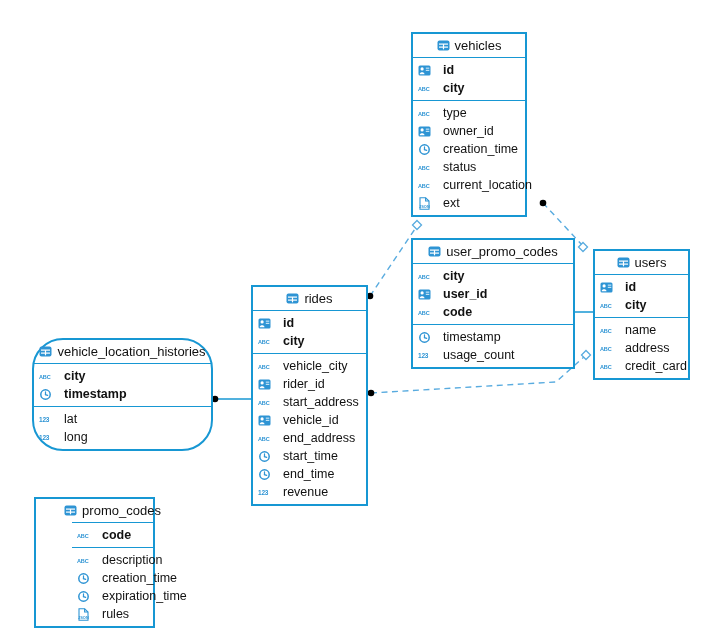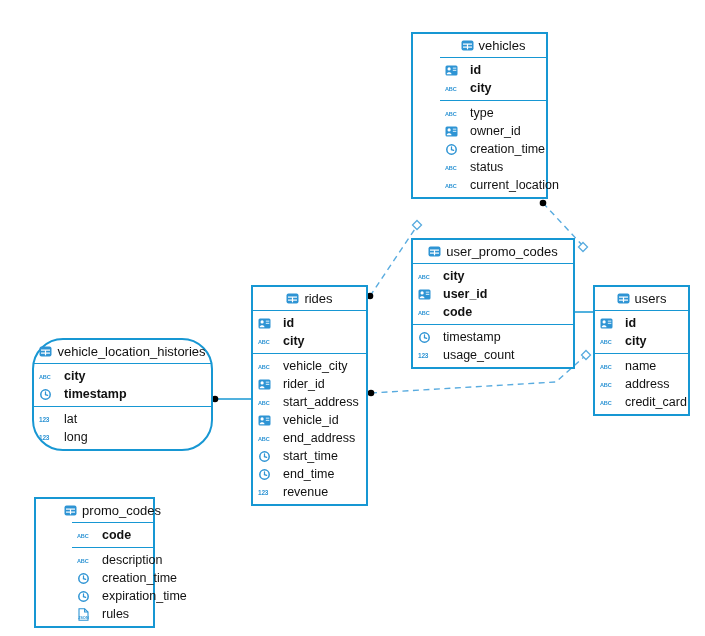--- a/index.html
+++ b/index.html
@@ -45,21 +45,21 @@
       <path d="M370,296 L417,226" fill="none" stroke="#58abdf" stroke-width="1.4" stroke-dasharray="6 4.5"></path>
       <path d="M417,220.5 L421.5,225 L417,229.5 L412.5,225 Z" fill="#ffffff" stroke="#58abdf" stroke-width="1.3"></path>
       <circle cx="370" cy="296" r="3.3" fill="#000000"></circle>
       <path d="M543,203 L583,246" fill="none" stroke="#58abdf" stroke-width="1.4" stroke-dasharray="6 4.5"></path>
       <path d="M583,242.5 L587.5,247 L583,251.5 L578.5,247 Z" fill="#ffffff" stroke="#58abdf" stroke-width="1.3"></path>
       <circle cx="543" cy="203" r="3.3" fill="#000000"></circle>
       <path d="M371,393 L556,382 L585,356" fill="none" stroke="#58abdf" stroke-width="1.4" stroke-dasharray="6 4.5"></path>
       <path d="M586,350.5 L590.5,355 L586,359.5 L581.5,355 Z" fill="#ffffff" stroke="#58abdf" stroke-width="1.3"></path>
       <circle cx="371" cy="393" r="3.3" fill="#000000"></circle>
     </svg>
-<div class="etable" style="left: 411px; top: 32px; width: 137px; padding-left: 27px;">
+<div class="etable" style="left: 411px; top: 32px; width: 116px;">
       <div class="thead">
         <span class="ficon">
           <svg width="13" height="13" viewBox="0 0 13 13">
             <rect x="0.5" y="1.5" width="12" height="10" rx="2" fill="#2e94d4"></rect>
             <line x1="2" y1="5.1" x2="11" y2="5.1" stroke="#fff" stroke-width="1.2"></line>
             <line x1="6.5" y1="5.1" x2="6.5" y2="10.3" stroke="#fff" stroke-width="1.2"></line>
             <line x1="2" y1="8.1" x2="11" y2="8.1" stroke="#fff" stroke-width="1.2"></line>
           </svg>
         </span>
         <span class="tname">vehicles</span>
@@ -124,361 +124,371 @@
           </span>
           <span class="fname">status</span>
         </div>
         <div class="trow">
           <span class="ficon">
             <svg width="15" height="13" viewBox="0 0 15 13">
               <text x="0" y="9.3" font-size="6.4" font-weight="bold" letter-spacing="-0.2" font-family="Liberation Sans, sans-serif" fill="#2e94d4">ABC</text>
             </svg>
           </span>
           <span class="fname">current_location</span>
-        </div>
-      </div>
-    </div>
-    <div class="etable" style="left: 411px; top: 238px; width: 164px;">
-      <div class="thead">
-        <span class="ficon">
-          <svg width="13" height="13" viewBox="0 0 13 13">
-            <rect x="0.5" y="1.5" width="12" height="10" rx="2" fill="#2e94d4"></rect>
-            <line x1="2" y1="5.1" x2="11" y2="5.1" stroke="#fff" stroke-width="1.2"></line>
-            <line x1="6.5" y1="5.1" x2="6.5" y2="10.3" stroke="#fff" stroke-width="1.2"></line>
-            <line x1="2" y1="8.1" x2="11" y2="8.1" stroke="#fff" stroke-width="1.2"></line>
-          </svg>
-        </span>
-        <span class="tname">user_promo_codes</span>
-      </div>
-      <div class="tsec">
-        <div class="trow key">
-          <span class="ficon">
-            <svg width="15" height="13" viewBox="0 0 15 13">
-              <text x="0" y="9.3" font-size="6.4" font-weight="bold" letter-spacing="-0.2" font-family="Liberation Sans, sans-serif" fill="#2e94d4">ABC</text>
-            </svg>
-          </span>
-          <span class="fname">city</span>
-        </div>
-        <div class="trow key">
-          <span class="ficon">
-            <svg width="13" height="13" viewBox="0 0 13 13">
-              <rect x="0.5" y="1.5" width="12" height="10" rx="1.5" fill="#2e94d4"></rect>
-              <circle cx="4.1" cy="4.9" r="1.6" fill="#fff"></circle>
-              <path d="M1.7,10.2 C1.9,7.7 6.3,7.7 6.5,10.2 Z" fill="#fff"></path>
-              <rect x="7.8" y="3.6" width="3.5" height="1.1" fill="#cfe9f9"></rect>
-              <rect x="7.8" y="5.8" width="3.5" height="1.1" fill="#cfe9f9"></rect>
-            </svg>
-          </span>
-          <span class="fname">user_id</span>
-        </div>
-        <div class="trow key">
-          <span class="ficon">
-            <svg width="15" height="13" viewBox="0 0 15 13">
-              <text x="0" y="9.3" font-size="6.4" font-weight="bold" letter-spacing="-0.2" font-family="Liberation Sans, sans-serif" fill="#2e94d4">ABC</text>
-            </svg>
-          </span>
-          <span class="fname">code</span>
-        </div>
-      </div>
-      <div class="tsec tsec-border">
-        <div class="trow">
-          <span class="ficon">
-            <svg width="13" height="13" viewBox="0 0 13 13">
-              <circle cx="6.5" cy="6.5" r="4.7" fill="none" stroke="#2e94d4" stroke-width="1.5"></circle>
-              <path d="M6.5,6.8 L6.5,3.9 M6.3,6.6 L8.7,7.4" stroke="#2e94d4" stroke-width="1.2" fill="none" stroke-linecap="round"></path>
-            </svg>
-          </span>
-          <span class="fname">timestamp</span>
-        </div>
-        <div class="trow">
-          <span class="ficon">
-            <svg width="14" height="13" viewBox="0 0 14 13">
-              <text x="0" y="9.5" font-size="7" font-weight="bold" letter-spacing="-0.2" font-family="Liberation Sans, sans-serif" fill="#2e94d4">123</text>
-            </svg>
-          </span>
-          <span class="fname">usage_count</span>
-        </div>
-      </div>
-    </div>
-    <div class="etable" style="left: 593px; top: 249px; width: 97px; margin-top: 36px;">
-      <div class="thead">
-        <span class="ficon">
-          <svg width="13" height="13" viewBox="0 0 13 13">
-            <rect x="0.5" y="1.5" width="12" height="10" rx="2" fill="#2e94d4"></rect>
-            <line x1="2" y1="5.1" x2="11" y2="5.1" stroke="#fff" stroke-width="1.2"></line>
-            <line x1="6.5" y1="5.1" x2="6.5" y2="10.3" stroke="#fff" stroke-width="1.2"></line>
-            <line x1="2" y1="8.1" x2="11" y2="8.1" stroke="#fff" stroke-width="1.2"></line>
-          </svg>
-        </span>
-        <span class="tname">users</span>
-      </div>
-      <div class="tsec">
-        <div class="trow key">
-          <span class="ficon">
-            <svg width="13" height="13" viewBox="0 0 13 13">
-              <rect x="0.5" y="1.5" width="12" height="10" rx="1.5" fill="#2e94d4"></rect>
-              <circle cx="4.1" cy="4.9" r="1.6" fill="#fff"></circle>
-              <path d="M1.7,10.2 C1.9,7.7 6.3,7.7 6.5,10.2 Z" fill="#fff"></path>
-              <rect x="7.8" y="3.6" width="3.5" height="1.1" fill="#cfe9f9"></rect>
-              <rect x="7.8" y="5.8" width="3.5" height="1.1" fill="#cfe9f9"></rect>
-            </svg>
-          </span>
-          <span class="fname">id</span>
-        </div>
-        <div class="trow key">
-          <span class="ficon">
-            <svg width="15" height="13" viewBox="0 0 15 13">
-              <text x="0" y="9.3" font-size="6.4" font-weight="bold" letter-spacing="-0.2" font-family="Liberation Sans, sans-serif" fill="#2e94d4">ABC</text>
-            </svg>
-          </span>
-          <span class="fname">city</span>
-        </div>
-      </div>
-      <div class="tsec tsec-border">
-        <div class="trow">
-          <span class="ficon">
-            <svg width="15" height="13" viewBox="0 0 15 13">
-              <text x="0" y="9.3" font-size="6.4" font-weight="bold" letter-spacing="-0.2" font-family="Liberation Sans, sans-serif" fill="#2e94d4">ABC</text>
-            </svg>
-          </span>
-          <span class="fname">name</span>
-        </div>
-        <div class="trow">
-          <span class="ficon">
-            <svg width="15" height="13" viewBox="0 0 15 13">
-              <text x="0" y="9.3" font-size="6.4" font-weight="bold" letter-spacing="-0.2" font-family="Liberation Sans, sans-serif" fill="#2e94d4">ABC</text>
-            </svg>
-          </span>
-          <span class="fname">address</span>
-        </div>
-        <div class="trow">
-          <span class="ficon">
-            <svg width="15" height="13" viewBox="0 0 15 13">
-              <text x="0" y="9.3" font-size="6.4" font-weight="bold" letter-spacing="-0.2" font-family="Liberation Sans, sans-serif" fill="#2e94d4">ABC</text>
-            </svg>
-          </span>
-          <span class="fname">credit_card</span>
-        </div>
-      </div>
-    </div>
-    <div class="etable" style="left: 251px; top: 285px; width: 117px;">
-      <div class="thead">
-        <span class="ficon">
-          <svg width="13" height="13" viewBox="0 0 13 13">
-            <rect x="0.5" y="1.5" width="12" height="10" rx="2" fill="#2e94d4"></rect>
-            <line x1="2" y1="5.1" x2="11" y2="5.1" stroke="#fff" stroke-width="1.2"></line>
-            <line x1="6.5" y1="5.1" x2="6.5" y2="10.3" stroke="#fff" stroke-width="1.2"></line>
-            <line x1="2" y1="8.1" x2="11" y2="8.1" stroke="#fff" stroke-width="1.2"></line>
-          </svg>
-        </span>
-        <span class="tname">rides</span>
-      </div>
-      <div class="tsec">
-        <div class="trow key">
-          <span class="ficon">
-            <svg width="13" height="13" viewBox="0 0 13 13">
-              <rect x="0.5" y="1.5" width="12" height="10" rx="1.5" fill="#2e94d4"></rect>
-              <circle cx="4.1" cy="4.9" r="1.6" fill="#fff"></circle>
-              <path d="M1.7,10.2 C1.9,7.7 6.3,7.7 6.5,10.2 Z" fill="#fff"></path>
-              <rect x="7.8" y="3.6" width="3.5" height="1.1" fill="#cfe9f9"></rect>
-              <rect x="7.8" y="5.8" width="3.5" height="1.1" fill="#cfe9f9"></rect>
-            </svg>
-          </span>
-          <span class="fname">id</span>
-        </div>
-        <div class="trow key">
-          <span class="ficon">
-            <svg width="15" height="13" viewBox="0 0 15 13">
-              <text x="0" y="9.3" font-size="6.4" font-weight="bold" letter-spacing="-0.2" font-family="Liberation Sans, sans-serif" fill="#2e94d4">ABC</text>
-            </svg>
-          </span>
-          <span class="fname">city</span>
-        </div>
-      </div>
-      <div class="tsec tsec-border">
-        <div class="trow">
-          <span class="ficon">
-            <svg width="15" height="13" viewBox="0 0 15 13">
-              <text x="0" y="9.3" font-size="6.4" font-weight="bold" letter-spacing="-0.2" font-family="Liberation Sans, sans-serif" fill="#2e94d4">ABC</text>
-            </svg>
-          </span>
-          <span class="fname">vehicle_city</span>
-        </div>
-        <div class="trow">
-          <span class="ficon">
-            <svg width="13" height="13" viewBox="0 0 13 13">
-              <rect x="0.5" y="1.5" width="12" height="10" rx="1.5" fill="#2e94d4"></rect>
-              <circle cx="4.1" cy="4.9" r="1.6" fill="#fff"></circle>
-              <path d="M1.7,10.2 C1.9,7.7 6.3,7.7 6.5,10.2 Z" fill="#fff"></path>
-              <rect x="7.8" y="3.6" width="3.5" height="1.1" fill="#cfe9f9"></rect>
-              <rect x="7.8" y="5.8" width="3.5" height="1.1" fill="#cfe9f9"></rect>
-            </svg>
-          </span>
-          <span class="fname">rider_id</span>
-        </div>
-        <div class="trow">
-          <span class="ficon">
-            <svg width="15" height="13" viewBox="0 0 15 13">
-              <text x="0" y="9.3" font-size="6.4" font-weight="bold" letter-spacing="-0.2" font-family="Liberation Sans, sans-serif" fill="#2e94d4">ABC</text>
-            </svg>
-          </span>
-          <span class="fname">start_address</span>
-        </div>
-        <div class="trow">
-          <span class="ficon">
-            <svg width="13" height="13" viewBox="0 0 13 13">
-              <rect x="0.5" y="1.5" width="12" height="10" rx="1.5" fill="#2e94d4"></rect>
-              <circle cx="4.1" cy="4.9" r="1.6" fill="#fff"></circle>
-              <path d="M1.7,10.2 C1.9,7.7 6.3,7.7 6.5,10.2 Z" fill="#fff"></path>
-              <rect x="7.8" y="3.6" width="3.5" height="1.1" fill="#cfe9f9"></rect>
-              <rect x="7.8" y="5.8" width="3.5" height="1.1" fill="#cfe9f9"></rect>
-            </svg>
-          </span>
-          <span class="fname">vehicle_id</span>
-        </div>
-        <div class="trow">
-          <span class="ficon">
-            <svg width="15" height="13" viewBox="0 0 15 13">
-              <text x="0" y="9.3" font-size="6.4" font-weight="bold" letter-spacing="-0.2" font-family="Liberation Sans, sans-serif" fill="#2e94d4">ABC</text>
-            </svg>
-          </span>
-          <span class="fname">end_address</span>
-        </div>
-        <div class="trow">
-          <span class="ficon">
-            <svg width="13" height="13" viewBox="0 0 13 13">
-              <circle cx="6.5" cy="6.5" r="4.7" fill="none" stroke="#2e94d4" stroke-width="1.5"></circle>
-              <path d="M6.5,6.8 L6.5,3.9 M6.3,6.6 L8.7,7.4" stroke="#2e94d4" stroke-width="1.2" fill="none" stroke-linecap="round"></path>
-            </svg>
-          </span>
-          <span class="fname">start_time</span>
-        </div>
-        <div class="trow">
-          <span class="ficon">
-            <svg width="13" height="13" viewBox="0 0 13 13">
-              <circle cx="6.5" cy="6.5" r="4.7" fill="none" stroke="#2e94d4" stroke-width="1.5"></circle>
-              <path d="M6.5,6.8 L6.5,3.9 M6.3,6.6 L8.7,7.4" stroke="#2e94d4" stroke-width="1.2" fill="none" stroke-linecap="round"></path>
-            </svg>
-          </span>
-          <span class="fname">end_time</span>
-        </div>
-        <div class="trow">
-          <span class="ficon">
-            <svg width="14" height="13" viewBox="0 0 14 13">
-              <text x="0" y="9.5" font-size="7" font-weight="bold" letter-spacing="-0.2" font-family="Liberation Sans, sans-serif" fill="#2e94d4">123</text>
-            </svg>
-          </span>
-          <span class="fname">revenue</span>
-        </div>
-      </div>
-    </div>
-    <div class="etable" style="left: 32px; top: 338px; width: 181px; border-radius: 31px;">
-      <div class="thead">
-        <span class="ficon">
-          <svg width="13" height="13" viewBox="0 0 13 13">
-            <rect x="0.5" y="1.5" width="12" height="10" rx="2" fill="#2e94d4"></rect>
-            <line x1="2" y1="5.1" x2="11" y2="5.1" stroke="#fff" stroke-width="1.2"></line>
-            <line x1="6.5" y1="5.1" x2="6.5" y2="10.3" stroke="#fff" stroke-width="1.2"></line>
-            <line x1="2" y1="8.1" x2="11" y2="8.1" stroke="#fff" stroke-width="1.2"></line>
-          </svg>
-        </span>
-        <span class="tname">vehicle_location_histories</span>
-      </div>
-      <div class="tsec">
-        <div class="trow key">
-          <span class="ficon">
-            <svg width="15" height="13" viewBox="0 0 15 13">
-              <text x="0" y="9.3" font-size="6.4" font-weight="bold" letter-spacing="-0.2" font-family="Liberation Sans, sans-serif" fill="#2e94d4">ABC</text>
-            </svg>
-          </span>
-          <span class="fname">city</span>
-        </div>
-        <div class="trow key">
-          <span class="ficon">
-            <svg width="13" height="13" viewBox="0 0 13 13">
-              <circle cx="6.5" cy="6.5" r="4.7" fill="none" stroke="#2e94d4" stroke-width="1.5"></circle>
-              <path d="M6.5,6.8 L6.5,3.9 M6.3,6.6 L8.7,7.4" stroke="#2e94d4" stroke-width="1.2" fill="none" stroke-linecap="round"></path>
-            </svg>
-          </span>
-          <span class="fname">timestamp</span>
-        </div>
-      </div>
-      <div class="tsec tsec-border">
-        <div class="trow">
-          <span class="ficon">
-            <svg width="14" height="13" viewBox="0 0 14 13">
-              <text x="0" y="9.5" font-size="7" font-weight="bold" letter-spacing="-0.2" font-family="Liberation Sans, sans-serif" fill="#2e94d4">123</text>
-            </svg>
-          </span>
-          <span class="fname">lat</span>
-        </div>
-        <div class="trow">
-          <span class="ficon">
-            <svg width="14" height="13" viewBox="0 0 14 13">
-              <text x="0" y="9.5" font-size="7" font-weight="bold" letter-spacing="-0.2" font-family="Liberation Sans, sans-serif" fill="#2e94d4">123</text>
-            </svg>
-          </span>
-          <span class="fname">long</span>
-        </div>
-      </div>
-    </div>
-    <div class="etable" style="left: 34px; top: 497px; width: 121px; padding-left: 36px;">
-      <div class="thead">
-        <span class="ficon">
-          <svg width="13" height="13" viewBox="0 0 13 13">
-            <rect x="0.5" y="1.5" width="12" height="10" rx="2" fill="#2e94d4"></rect>
-            <line x1="2" y1="5.1" x2="11" y2="5.1" stroke="#fff" stroke-width="1.2"></line>
-            <line x1="6.5" y1="5.1" x2="6.5" y2="10.3" stroke="#fff" stroke-width="1.2"></line>
-            <line x1="2" y1="8.1" x2="11" y2="8.1" stroke="#fff" stroke-width="1.2"></line>
-          </svg>
-        </span>
-        <span class="tname">promo_codes</span>
-      </div>
-      <div class="tsec">
-        <div class="trow key">
-          <span class="ficon">
-            <svg width="15" height="13" viewBox="0 0 15 13">
-              <text x="0" y="9.3" font-size="6.4" font-weight="bold" letter-spacing="-0.2" font-family="Liberation Sans, sans-serif" fill="#2e94d4">ABC</text>
-            </svg>
-          </span>
-          <span class="fname">code</span>
-        </div>
-      </div>
-      <div class="tsec tsec-border">
-        <div class="trow">
-          <span class="ficon">
-            <svg width="15" height="13" viewBox="0 0 15 13">
-              <text x="0" y="9.3" font-size="6.4" font-weight="bold" letter-spacing="-0.2" font-family="Liberation Sans, sans-serif" fill="#2e94d4">ABC</text>
-            </svg>
-          </span>
-          <span class="fname">description</span>
-        </div>
-        <div class="trow">
-          <span class="ficon">
-            <svg width="13" height="13" viewBox="0 0 13 13">
-              <circle cx="6.5" cy="6.5" r="4.7" fill="none" stroke="#2e94d4" stroke-width="1.5"></circle>
-              <path d="M6.5,6.8 L6.5,3.9 M6.3,6.6 L8.7,7.4" stroke="#2e94d4" stroke-width="1.2" fill="none" stroke-linecap="round"></path>
-            </svg>
-          </span>
-          <span class="fname">creation_time</span>
-        </div>
-        <div class="trow">
-          <span class="ficon">
-            <svg width="13" height="13" viewBox="0 0 13 13">
-              <circle cx="6.5" cy="6.5" r="4.7" fill="none" stroke="#2e94d4" stroke-width="1.5"></circle>
-              <path d="M6.5,6.8 L6.5,3.9 M6.3,6.6 L8.7,7.4" stroke="#2e94d4" stroke-width="1.2" fill="none" stroke-linecap="round"></path>
-            </svg>
-          </span>
-          <span class="fname">expiration_time</span>
         </div>
         <div class="trow">
           <span class="ficon">
             <svg width="13" height="13" viewBox="0 0 13 13">
               <path d="M2,0.8 h5.6 l3.4,3.2 v8.2 h-9 z" fill="#fff" stroke="#2e94d4" stroke-width="1.1"></path>
               <path d="M7.6,0.8 v3.2 h3.4" fill="none" stroke="#2e94d4" stroke-width="1.1"></path>
               <text x="1.1" y="11.3" font-size="3.9" font-weight="bold" font-family="Liberation Sans, sans-serif" fill="#2e94d4">JSON</text>
             </svg>
           </span>
+          <span class="fname">ext</span>
+        </div>
+      </div>
+    </div>
+    <div class="etable" style="left: 411px; top: 238px; width: 164px;">
+      <div class="thead">
+        <span class="ficon">
+          <svg width="13" height="13" viewBox="0 0 13 13">
+            <rect x="0.5" y="1.5" width="12" height="10" rx="2" fill="#2e94d4"></rect>
+            <line x1="2" y1="5.1" x2="11" y2="5.1" stroke="#fff" stroke-width="1.2"></line>
+            <line x1="6.5" y1="5.1" x2="6.5" y2="10.3" stroke="#fff" stroke-width="1.2"></line>
+            <line x1="2" y1="8.1" x2="11" y2="8.1" stroke="#fff" stroke-width="1.2"></line>
+          </svg>
+        </span>
+        <span class="tname">user_promo_codes</span>
+      </div>
+      <div class="tsec">
+        <div class="trow key">
+          <span class="ficon">
+            <svg width="15" height="13" viewBox="0 0 15 13">
+              <text x="0" y="9.3" font-size="6.4" font-weight="bold" letter-spacing="-0.2" font-family="Liberation Sans, sans-serif" fill="#2e94d4">ABC</text>
+            </svg>
+          </span>
+          <span class="fname">city</span>
+        </div>
+        <div class="trow key">
+          <span class="ficon">
+            <svg width="13" height="13" viewBox="0 0 13 13">
+              <rect x="0.5" y="1.5" width="12" height="10" rx="1.5" fill="#2e94d4"></rect>
+              <circle cx="4.1" cy="4.9" r="1.6" fill="#fff"></circle>
+              <path d="M1.7,10.2 C1.9,7.7 6.3,7.7 6.5,10.2 Z" fill="#fff"></path>
+              <rect x="7.8" y="3.6" width="3.5" height="1.1" fill="#cfe9f9"></rect>
+              <rect x="7.8" y="5.8" width="3.5" height="1.1" fill="#cfe9f9"></rect>
+            </svg>
+          </span>
+          <span class="fname">user_id</span>
+        </div>
+        <div class="trow key">
+          <span class="ficon">
+            <svg width="15" height="13" viewBox="0 0 15 13">
+              <text x="0" y="9.3" font-size="6.4" font-weight="bold" letter-spacing="-0.2" font-family="Liberation Sans, sans-serif" fill="#2e94d4">ABC</text>
+            </svg>
+          </span>
+          <span class="fname">code</span>
+        </div>
+      </div>
+      <div class="tsec tsec-border">
+        <div class="trow">
+          <span class="ficon">
+            <svg width="13" height="13" viewBox="0 0 13 13">
+              <circle cx="6.5" cy="6.5" r="4.7" fill="none" stroke="#2e94d4" stroke-width="1.5"></circle>
+              <path d="M6.5,6.8 L6.5,3.9 M6.3,6.6 L8.7,7.4" stroke="#2e94d4" stroke-width="1.2" fill="none" stroke-linecap="round"></path>
+            </svg>
+          </span>
+          <span class="fname">timestamp</span>
+        </div>
+        <div class="trow">
+          <span class="ficon">
+            <svg width="14" height="13" viewBox="0 0 14 13">
+              <text x="0" y="9.5" font-size="7" font-weight="bold" letter-spacing="-0.2" font-family="Liberation Sans, sans-serif" fill="#2e94d4">123</text>
+            </svg>
+          </span>
+          <span class="fname">usage_count</span>
+        </div>
+      </div>
+    </div>
+    <div class="etable" style="left: 593px; top: 249px; width: 97px;">
+      <div class="thead">
+        <span class="ficon">
+          <svg width="13" height="13" viewBox="0 0 13 13">
+            <rect x="0.5" y="1.5" width="12" height="10" rx="2" fill="#2e94d4"></rect>
+            <line x1="2" y1="5.1" x2="11" y2="5.1" stroke="#fff" stroke-width="1.2"></line>
+            <line x1="6.5" y1="5.1" x2="6.5" y2="10.3" stroke="#fff" stroke-width="1.2"></line>
+            <line x1="2" y1="8.1" x2="11" y2="8.1" stroke="#fff" stroke-width="1.2"></line>
+          </svg>
+        </span>
+        <span class="tname">users</span>
+      </div>
+      <div class="tsec">
+        <div class="trow key">
+          <span class="ficon">
+            <svg width="13" height="13" viewBox="0 0 13 13">
+              <rect x="0.5" y="1.5" width="12" height="10" rx="1.5" fill="#2e94d4"></rect>
+              <circle cx="4.1" cy="4.9" r="1.6" fill="#fff"></circle>
+              <path d="M1.7,10.2 C1.9,7.7 6.3,7.7 6.5,10.2 Z" fill="#fff"></path>
+              <rect x="7.8" y="3.6" width="3.5" height="1.1" fill="#cfe9f9"></rect>
+              <rect x="7.8" y="5.8" width="3.5" height="1.1" fill="#cfe9f9"></rect>
+            </svg>
+          </span>
+          <span class="fname">id</span>
+        </div>
+        <div class="trow key">
+          <span class="ficon">
+            <svg width="15" height="13" viewBox="0 0 15 13">
+              <text x="0" y="9.3" font-size="6.4" font-weight="bold" letter-spacing="-0.2" font-family="Liberation Sans, sans-serif" fill="#2e94d4">ABC</text>
+            </svg>
+          </span>
+          <span class="fname">city</span>
+        </div>
+      </div>
+      <div class="tsec tsec-border">
+        <div class="trow">
+          <span class="ficon">
+            <svg width="15" height="13" viewBox="0 0 15 13">
+              <text x="0" y="9.3" font-size="6.4" font-weight="bold" letter-spacing="-0.2" font-family="Liberation Sans, sans-serif" fill="#2e94d4">ABC</text>
+            </svg>
+          </span>
+          <span class="fname">name</span>
+        </div>
+        <div class="trow">
+          <span class="ficon">
+            <svg width="15" height="13" viewBox="0 0 15 13">
+              <text x="0" y="9.3" font-size="6.4" font-weight="bold" letter-spacing="-0.2" font-family="Liberation Sans, sans-serif" fill="#2e94d4">ABC</text>
+            </svg>
+          </span>
+          <span class="fname">address</span>
+        </div>
+        <div class="trow">
+          <span class="ficon">
+            <svg width="15" height="13" viewBox="0 0 15 13">
+              <text x="0" y="9.3" font-size="6.4" font-weight="bold" letter-spacing="-0.2" font-family="Liberation Sans, sans-serif" fill="#2e94d4">ABC</text>
+            </svg>
+          </span>
+          <span class="fname">credit_card</span>
+        </div>
+      </div>
+    </div>
+    <div class="etable" style="left: 251px; top: 285px; width: 117px;">
+      <div class="thead">
+        <span class="ficon">
+          <svg width="13" height="13" viewBox="0 0 13 13">
+            <rect x="0.5" y="1.5" width="12" height="10" rx="2" fill="#2e94d4"></rect>
+            <line x1="2" y1="5.1" x2="11" y2="5.1" stroke="#fff" stroke-width="1.2"></line>
+            <line x1="6.5" y1="5.1" x2="6.5" y2="10.3" stroke="#fff" stroke-width="1.2"></line>
+            <line x1="2" y1="8.1" x2="11" y2="8.1" stroke="#fff" stroke-width="1.2"></line>
+          </svg>
+        </span>
+        <span class="tname">rides</span>
+      </div>
+      <div class="tsec">
+        <div class="trow key">
+          <span class="ficon">
+            <svg width="13" height="13" viewBox="0 0 13 13">
+              <rect x="0.5" y="1.5" width="12" height="10" rx="1.5" fill="#2e94d4"></rect>
+              <circle cx="4.1" cy="4.9" r="1.6" fill="#fff"></circle>
+              <path d="M1.7,10.2 C1.9,7.7 6.3,7.7 6.5,10.2 Z" fill="#fff"></path>
+              <rect x="7.8" y="3.6" width="3.5" height="1.1" fill="#cfe9f9"></rect>
+              <rect x="7.8" y="5.8" width="3.5" height="1.1" fill="#cfe9f9"></rect>
+            </svg>
+          </span>
+          <span class="fname">id</span>
+        </div>
+        <div class="trow key">
+          <span class="ficon">
+            <svg width="15" height="13" viewBox="0 0 15 13">
+              <text x="0" y="9.3" font-size="6.4" font-weight="bold" letter-spacing="-0.2" font-family="Liberation Sans, sans-serif" fill="#2e94d4">ABC</text>
+            </svg>
+          </span>
+          <span class="fname">city</span>
+        </div>
+      </div>
+      <div class="tsec tsec-border">
+        <div class="trow">
+          <span class="ficon">
+            <svg width="15" height="13" viewBox="0 0 15 13">
+              <text x="0" y="9.3" font-size="6.4" font-weight="bold" letter-spacing="-0.2" font-family="Liberation Sans, sans-serif" fill="#2e94d4">ABC</text>
+            </svg>
+          </span>
+          <span class="fname">vehicle_city</span>
+        </div>
+        <div class="trow">
+          <span class="ficon">
+            <svg width="13" height="13" viewBox="0 0 13 13">
+              <rect x="0.5" y="1.5" width="12" height="10" rx="1.5" fill="#2e94d4"></rect>
+              <circle cx="4.1" cy="4.9" r="1.6" fill="#fff"></circle>
+              <path d="M1.7,10.2 C1.9,7.7 6.3,7.7 6.5,10.2 Z" fill="#fff"></path>
+              <rect x="7.8" y="3.6" width="3.5" height="1.1" fill="#cfe9f9"></rect>
+              <rect x="7.8" y="5.8" width="3.5" height="1.1" fill="#cfe9f9"></rect>
+            </svg>
+          </span>
+          <span class="fname">rider_id</span>
+        </div>
+        <div class="trow">
+          <span class="ficon">
+            <svg width="15" height="13" viewBox="0 0 15 13">
+              <text x="0" y="9.3" font-size="6.4" font-weight="bold" letter-spacing="-0.2" font-family="Liberation Sans, sans-serif" fill="#2e94d4">ABC</text>
+            </svg>
+          </span>
+          <span class="fname">start_address</span>
+        </div>
+        <div class="trow">
+          <span class="ficon">
+            <svg width="13" height="13" viewBox="0 0 13 13">
+              <rect x="0.5" y="1.5" width="12" height="10" rx="1.5" fill="#2e94d4"></rect>
+              <circle cx="4.1" cy="4.9" r="1.6" fill="#fff"></circle>
+              <path d="M1.7,10.2 C1.9,7.7 6.3,7.7 6.5,10.2 Z" fill="#fff"></path>
+              <rect x="7.8" y="3.6" width="3.5" height="1.1" fill="#cfe9f9"></rect>
+              <rect x="7.8" y="5.8" width="3.5" height="1.1" fill="#cfe9f9"></rect>
+            </svg>
+          </span>
+          <span class="fname">vehicle_id</span>
+        </div>
+        <div class="trow">
+          <span class="ficon">
+            <svg width="15" height="13" viewBox="0 0 15 13">
+              <text x="0" y="9.3" font-size="6.4" font-weight="bold" letter-spacing="-0.2" font-family="Liberation Sans, sans-serif" fill="#2e94d4">ABC</text>
+            </svg>
+          </span>
+          <span class="fname">end_address</span>
+        </div>
+        <div class="trow">
+          <span class="ficon">
+            <svg width="13" height="13" viewBox="0 0 13 13">
+              <circle cx="6.5" cy="6.5" r="4.7" fill="none" stroke="#2e94d4" stroke-width="1.5"></circle>
+              <path d="M6.5,6.8 L6.5,3.9 M6.3,6.6 L8.7,7.4" stroke="#2e94d4" stroke-width="1.2" fill="none" stroke-linecap="round"></path>
+            </svg>
+          </span>
+          <span class="fname">start_time</span>
+        </div>
+        <div class="trow">
+          <span class="ficon">
+            <svg width="13" height="13" viewBox="0 0 13 13">
+              <circle cx="6.5" cy="6.5" r="4.7" fill="none" stroke="#2e94d4" stroke-width="1.5"></circle>
+              <path d="M6.5,6.8 L6.5,3.9 M6.3,6.6 L8.7,7.4" stroke="#2e94d4" stroke-width="1.2" fill="none" stroke-linecap="round"></path>
+            </svg>
+          </span>
+          <span class="fname">end_time</span>
+        </div>
+        <div class="trow">
+          <span class="ficon">
+            <svg width="14" height="13" viewBox="0 0 14 13">
+              <text x="0" y="9.5" font-size="7" font-weight="bold" letter-spacing="-0.2" font-family="Liberation Sans, sans-serif" fill="#2e94d4">123</text>
+            </svg>
+          </span>
+          <span class="fname">revenue</span>
+        </div>
+      </div>
+    </div>
+    <div class="etable" style="left: 32px; top: 338px; width: 181px; border-radius: 31px;">
+      <div class="thead">
+        <span class="ficon">
+          <svg width="13" height="13" viewBox="0 0 13 13">
+            <rect x="0.5" y="1.5" width="12" height="10" rx="2" fill="#2e94d4"></rect>
+            <line x1="2" y1="5.1" x2="11" y2="5.1" stroke="#fff" stroke-width="1.2"></line>
+            <line x1="6.5" y1="5.1" x2="6.5" y2="10.3" stroke="#fff" stroke-width="1.2"></line>
+            <line x1="2" y1="8.1" x2="11" y2="8.1" stroke="#fff" stroke-width="1.2"></line>
+          </svg>
+        </span>
+        <span class="tname">vehicle_location_histories</span>
+      </div>
+      <div class="tsec">
+        <div class="trow key">
+          <span class="ficon">
+            <svg width="15" height="13" viewBox="0 0 15 13">
+              <text x="0" y="9.3" font-size="6.4" font-weight="bold" letter-spacing="-0.2" font-family="Liberation Sans, sans-serif" fill="#2e94d4">ABC</text>
+            </svg>
+          </span>
+          <span class="fname">city</span>
+        </div>
+        <div class="trow key">
+          <span class="ficon">
+            <svg width="13" height="13" viewBox="0 0 13 13">
+              <circle cx="6.5" cy="6.5" r="4.7" fill="none" stroke="#2e94d4" stroke-width="1.5"></circle>
+              <path d="M6.5,6.8 L6.5,3.9 M6.3,6.6 L8.7,7.4" stroke="#2e94d4" stroke-width="1.2" fill="none" stroke-linecap="round"></path>
+            </svg>
+          </span>
+          <span class="fname">timestamp</span>
+        </div>
+      </div>
+      <div class="tsec tsec-border">
+        <div class="trow">
+          <span class="ficon">
+            <svg width="14" height="13" viewBox="0 0 14 13">
+              <text x="0" y="9.5" font-size="7" font-weight="bold" letter-spacing="-0.2" font-family="Liberation Sans, sans-serif" fill="#2e94d4">123</text>
+            </svg>
+          </span>
+          <span class="fname">lat</span>
+        </div>
+        <div class="trow">
+          <span class="ficon">
+            <svg width="14" height="13" viewBox="0 0 14 13">
+              <text x="0" y="9.5" font-size="7" font-weight="bold" letter-spacing="-0.2" font-family="Liberation Sans, sans-serif" fill="#2e94d4">123</text>
+            </svg>
+          </span>
+          <span class="fname">long</span>
+        </div>
+      </div>
+    </div>
+    <div class="etable" style="left: 34px; top: 497px; width: 121px; padding-left: 36px;">
+      <div class="thead">
+        <span class="ficon">
+          <svg width="13" height="13" viewBox="0 0 13 13">
+            <rect x="0.5" y="1.5" width="12" height="10" rx="2" fill="#2e94d4"></rect>
+            <line x1="2" y1="5.1" x2="11" y2="5.1" stroke="#fff" stroke-width="1.2"></line>
+            <line x1="6.5" y1="5.1" x2="6.5" y2="10.3" stroke="#fff" stroke-width="1.2"></line>
+            <line x1="2" y1="8.1" x2="11" y2="8.1" stroke="#fff" stroke-width="1.2"></line>
+          </svg>
+        </span>
+        <span class="tname">promo_codes</span>
+      </div>
+      <div class="tsec">
+        <div class="trow key">
+          <span class="ficon">
+            <svg width="15" height="13" viewBox="0 0 15 13">
+              <text x="0" y="9.3" font-size="6.4" font-weight="bold" letter-spacing="-0.2" font-family="Liberation Sans, sans-serif" fill="#2e94d4">ABC</text>
+            </svg>
+          </span>
+          <span class="fname">code</span>
+        </div>
+      </div>
+      <div class="tsec tsec-border">
+        <div class="trow">
+          <span class="ficon">
+            <svg width="15" height="13" viewBox="0 0 15 13">
+              <text x="0" y="9.3" font-size="6.4" font-weight="bold" letter-spacing="-0.2" font-family="Liberation Sans, sans-serif" fill="#2e94d4">ABC</text>
+            </svg>
+          </span>
+          <span class="fname">description</span>
+        </div>
+        <div class="trow">
+          <span class="ficon">
+            <svg width="13" height="13" viewBox="0 0 13 13">
+              <circle cx="6.5" cy="6.5" r="4.7" fill="none" stroke="#2e94d4" stroke-width="1.5"></circle>
+              <path d="M6.5,6.8 L6.5,3.9 M6.3,6.6 L8.7,7.4" stroke="#2e94d4" stroke-width="1.2" fill="none" stroke-linecap="round"></path>
+            </svg>
+          </span>
+          <span class="fname">creation_time</span>
+        </div>
+        <div class="trow">
+          <span class="ficon">
+            <svg width="13" height="13" viewBox="0 0 13 13">
+              <circle cx="6.5" cy="6.5" r="4.7" fill="none" stroke="#2e94d4" stroke-width="1.5"></circle>
+              <path d="M6.5,6.8 L6.5,3.9 M6.3,6.6 L8.7,7.4" stroke="#2e94d4" stroke-width="1.2" fill="none" stroke-linecap="round"></path>
+            </svg>
+          </span>
+          <span class="fname">expiration_time</span>
+        </div>
+        <div class="trow">
+          <span class="ficon">
+            <svg width="13" height="13" viewBox="0 0 13 13">
+              <path d="M2,0.8 h5.6 l3.4,3.2 v8.2 h-9 z" fill="#fff" stroke="#2e94d4" stroke-width="1.1"></path>
+              <path d="M7.6,0.8 v3.2 h3.4" fill="none" stroke="#2e94d4" stroke-width="1.1"></path>
+              <text x="1.1" y="11.3" font-size="3.9" font-weight="bold" font-family="Liberation Sans, sans-serif" fill="#2e94d4">JSON</text>
+            </svg>
+          </span>
           <span class="fname">rules</span>
         </div>
       </div>
     </div>
   </div>
 
 </body></html>

